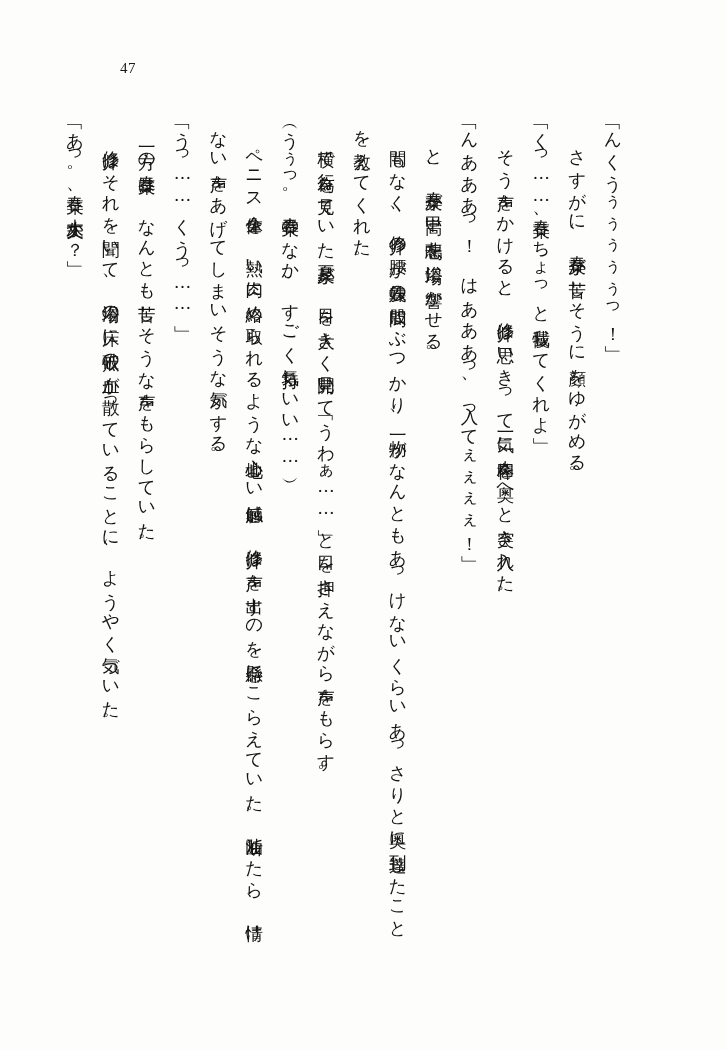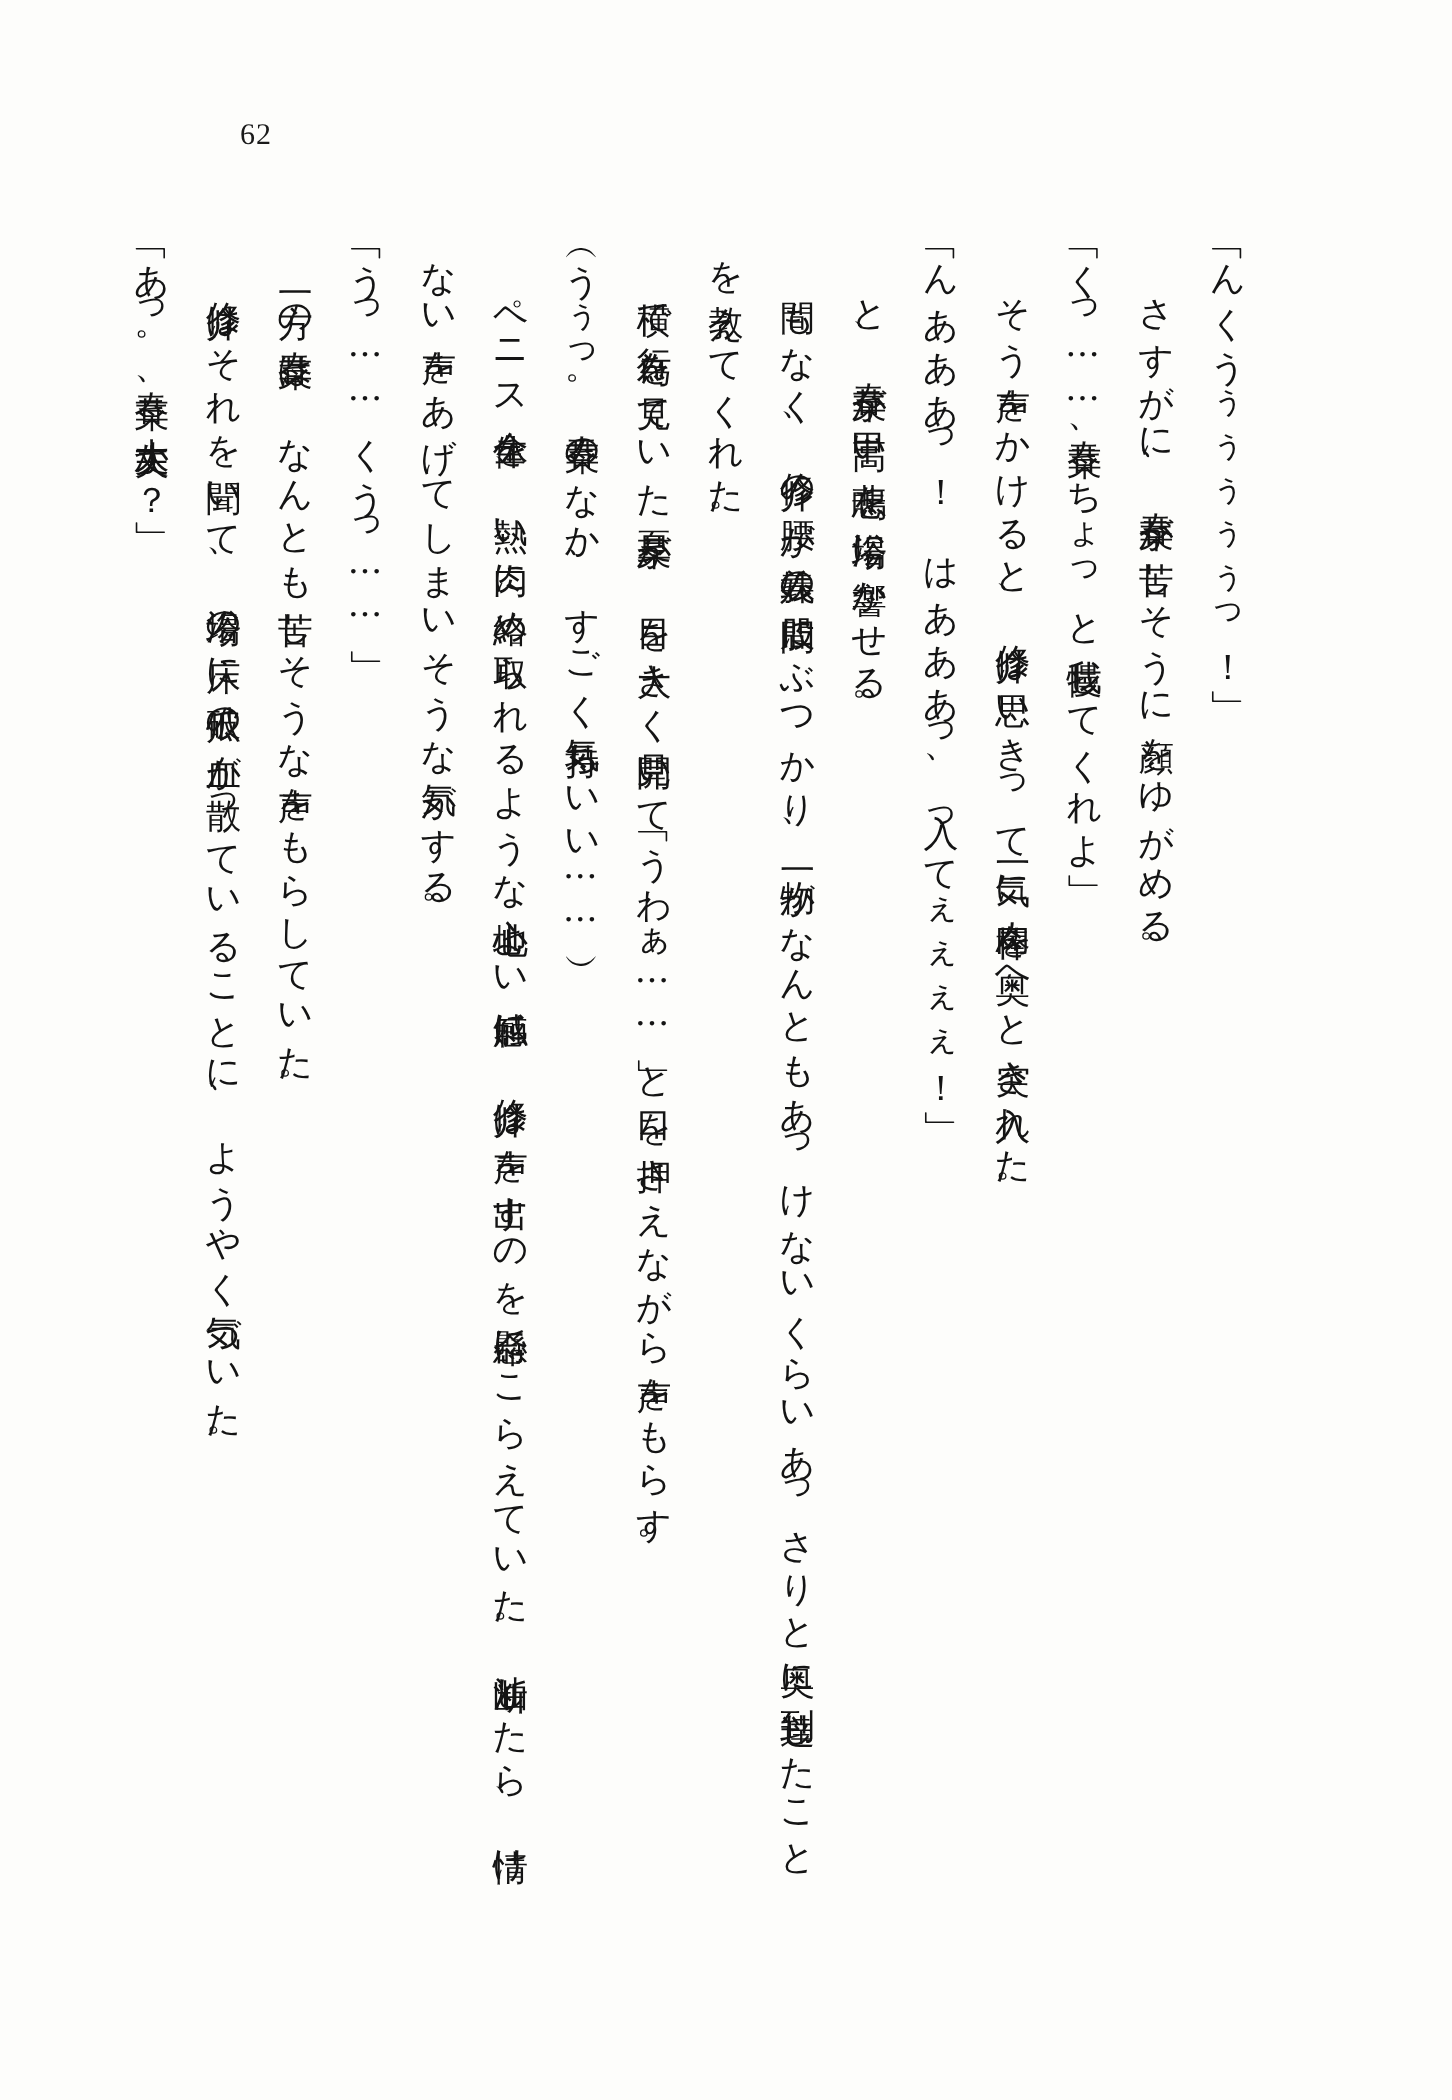--- a/index.html
+++ b/index.html
@@ -57,21 +57,21 @@
   }
   .para + .para {
     margin-left: 0;
   }
 </style>
 </head>
 <body>
 
 <div class="page">
 
-  <div class="page-number">62</div>
+  <div class="page-number">47</div>
 
   <div class="text-block">
     <p class="para">「んくうぅぅぅぅぅっ！」</p>
     <p class="para">　さすがに、春菜が苦しそうに顔をゆがめる。</p>
     <p class="para">「くっ……春菜、ちょっと我慢してくれよ」</p>
     <p class="para">　そう声をかけると、修介は思いきって一気に肉棒を奥へと突き入れた。</p>
     <p class="para">「んあああっ！　はあああっ、入ってぇぇぇぇ！」</p>
     <p class="para">　と、春菜が甲高い悲鳴を浴場に響かせる。</p>
     <p class="para">　間もなく、修介の腰が義妹の股間にぶつかり、一物がなんともあっけないくらいあっさりと奥に到達したことを教えてくれた。</p>
     <p class="para">　横で行為を見ていた夏菜が、目を大きく見開いて「うわぁ……」と口を押さえながら声をもらす。</p>

